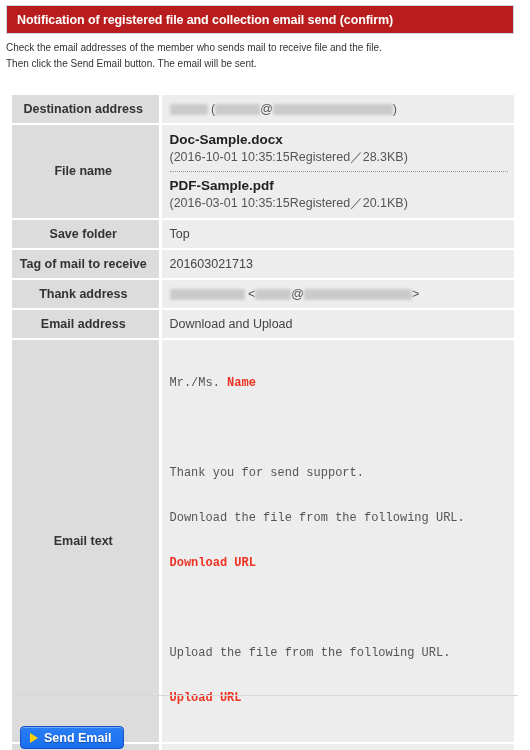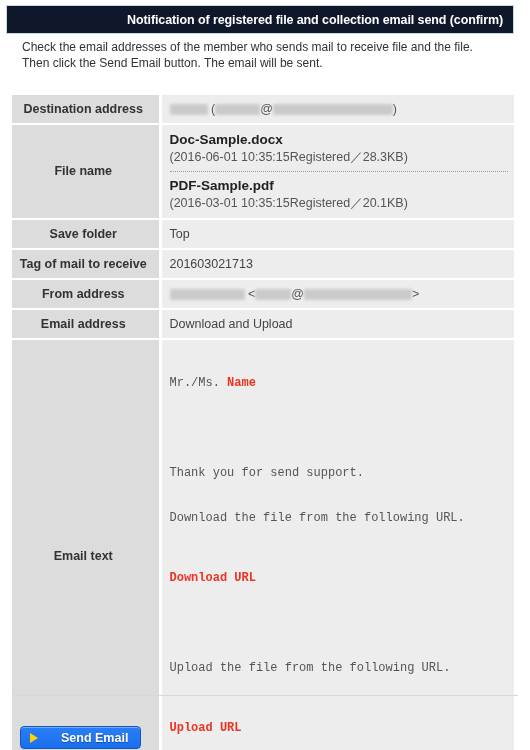--- a/index.html
+++ b/index.html
@@ -17,38 +17,37 @@
   .page {
     position: relative;
     width: 530px;
     height: 750px;
     box-sizing: border-box;
   }
 
   
   .title-bar {
     margin: 5px 16px 0 6px;
-    background: #0f172a;
+    background: #b91c1c;
     border: 1px solid #c8d8e8;
     padding: 4px 10px 5px 10px;
     box-sizing: border-box;
-    text-align: right;
   }
   .title-bar .title-text {
     color: #ffffff;
     font-size: 12.5px;
     font-weight: bold;
     letter-spacing: -0.1px;
     line-height: 15px;
   }
 
   
   .intro {
-    margin: 6px 0 0 22px;
-    font-size: 12px;
+    margin: 6px 0 0 6px;
+    font-size: 10px;
     line-height: 15.5px;
     color: #333333;
   }
   .intro .line { white-space: nowrap; }
   .intro .red-strong {
     color: #ee3322;
     font-weight: bold;
   }
   .intro .star {
     color: #ee3322;
@@ -126,42 +125,41 @@
   .mail-body {
     font-family: "Liberation Mono", "DejaVu Sans Mono", monospace;
     font-size: 12px;
     line-height: 15px;
     color: #555555;
     white-space: pre-wrap;
   }
   .mail-body .ph {
     color: #ee3322;
     font-weight: bold;
-    margin-top: 15px;
   }
 
   
   .bottom-rule {
     position: absolute;
     left: 12px;
     top: 690px;
     width: 506px;
     border-top: 1px solid #d8d8d8;
   }
 
   
   .send-btn {
     position: absolute;
     left: 20px;
     top: 721px;
     height: 23px;
     padding: 0 12px 0 9px;
     display: inline-flex;
     align-items: center;
-    gap: 23px;
+    gap: 6px;
     background: linear-gradient(#2a7ef5, #1a6ff0);
     border: 1px solid #1355c0;
     border-radius: 4px;
     box-shadow: inset 0 1px 0 rgba(255,255,255,0.35);
     cursor: pointer;
     box-sizing: border-box;
   }
   .send-btn .btn-label {
     color: #ffffff;
     font-size: 12.5px;
@@ -200,42 +198,42 @@
           <span class="redact r-a"></span>
           <span class="paren">(</span><span class="redact r-b"></span><span class="paren">@</span><span class="redact r-c"></span><span class="paren">)</span>
         </td>
       </tr>
 
       <tr>
         <th>File name</th>
         <td>
           <div class="file-block">
             <div class="fname">Doc-Sample.docx</div>
-            <div class="fmeta">(2016-06-01 10:35:15Registered／28.3KB)</div>
+            <div class="fmeta">(2016-10-01 10:35:15Registered／28.3KB)</div>
           </div>
           <hr class="file-sep">
           <div class="file-block">
             <div class="fname">PDF-Sample.pdf</div>
             <div class="fmeta">(2016-03-01 10:35:15Registered／20.1KB)</div>
           </div>
         </td>
       </tr>
 
       <tr>
         <th>Save folder</th>
         <td>Top</td>
       </tr>
 
       <tr>
         <th>Tag of mail to receive</th>
         <td>201603021713</td>
       </tr>
 
       <tr>
-        <th>From address</th>
+        <th>Thank address</th>
         <td>
           <span class="redact r-e"></span>
           <span class="paren">&lt;</span><span class="redact r-f"></span><span class="paren">@</span><span class="redact r-g"></span><span class="paren">&gt;</span>
         </td>
       </tr>
 
       <tr>
         <th>Email address</th>
         <td>Download and Upload</td>
       </tr>

